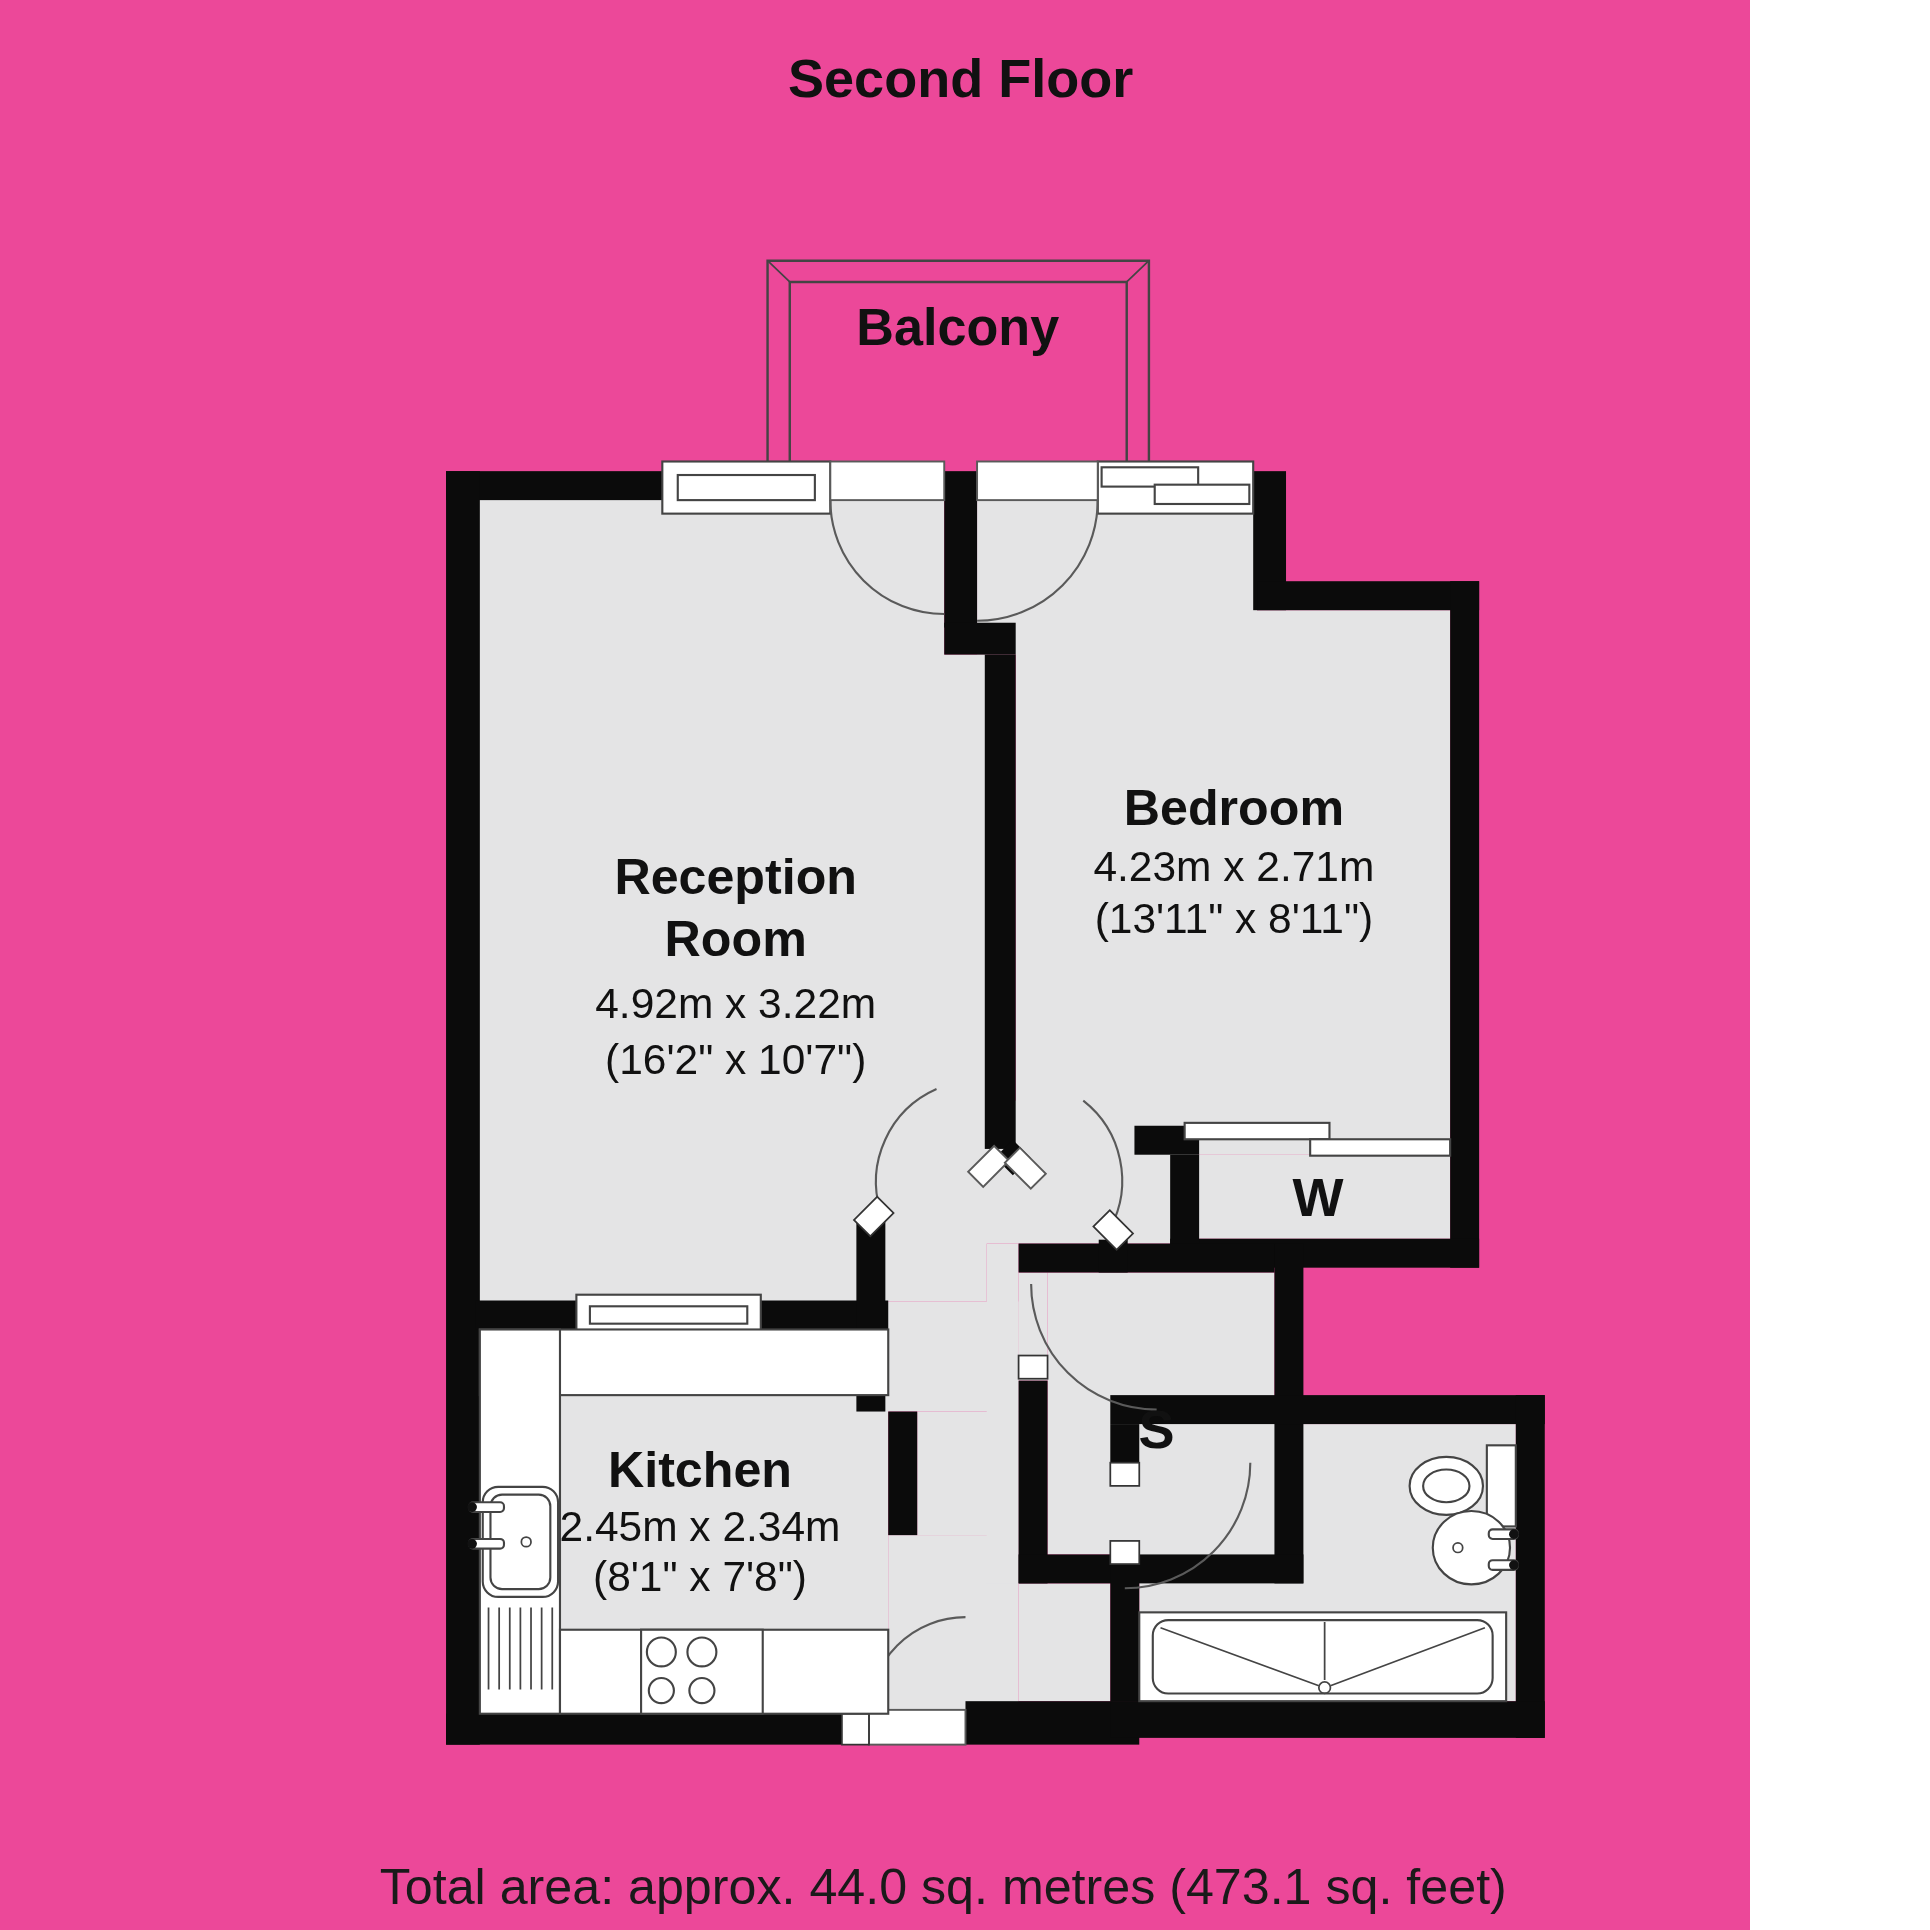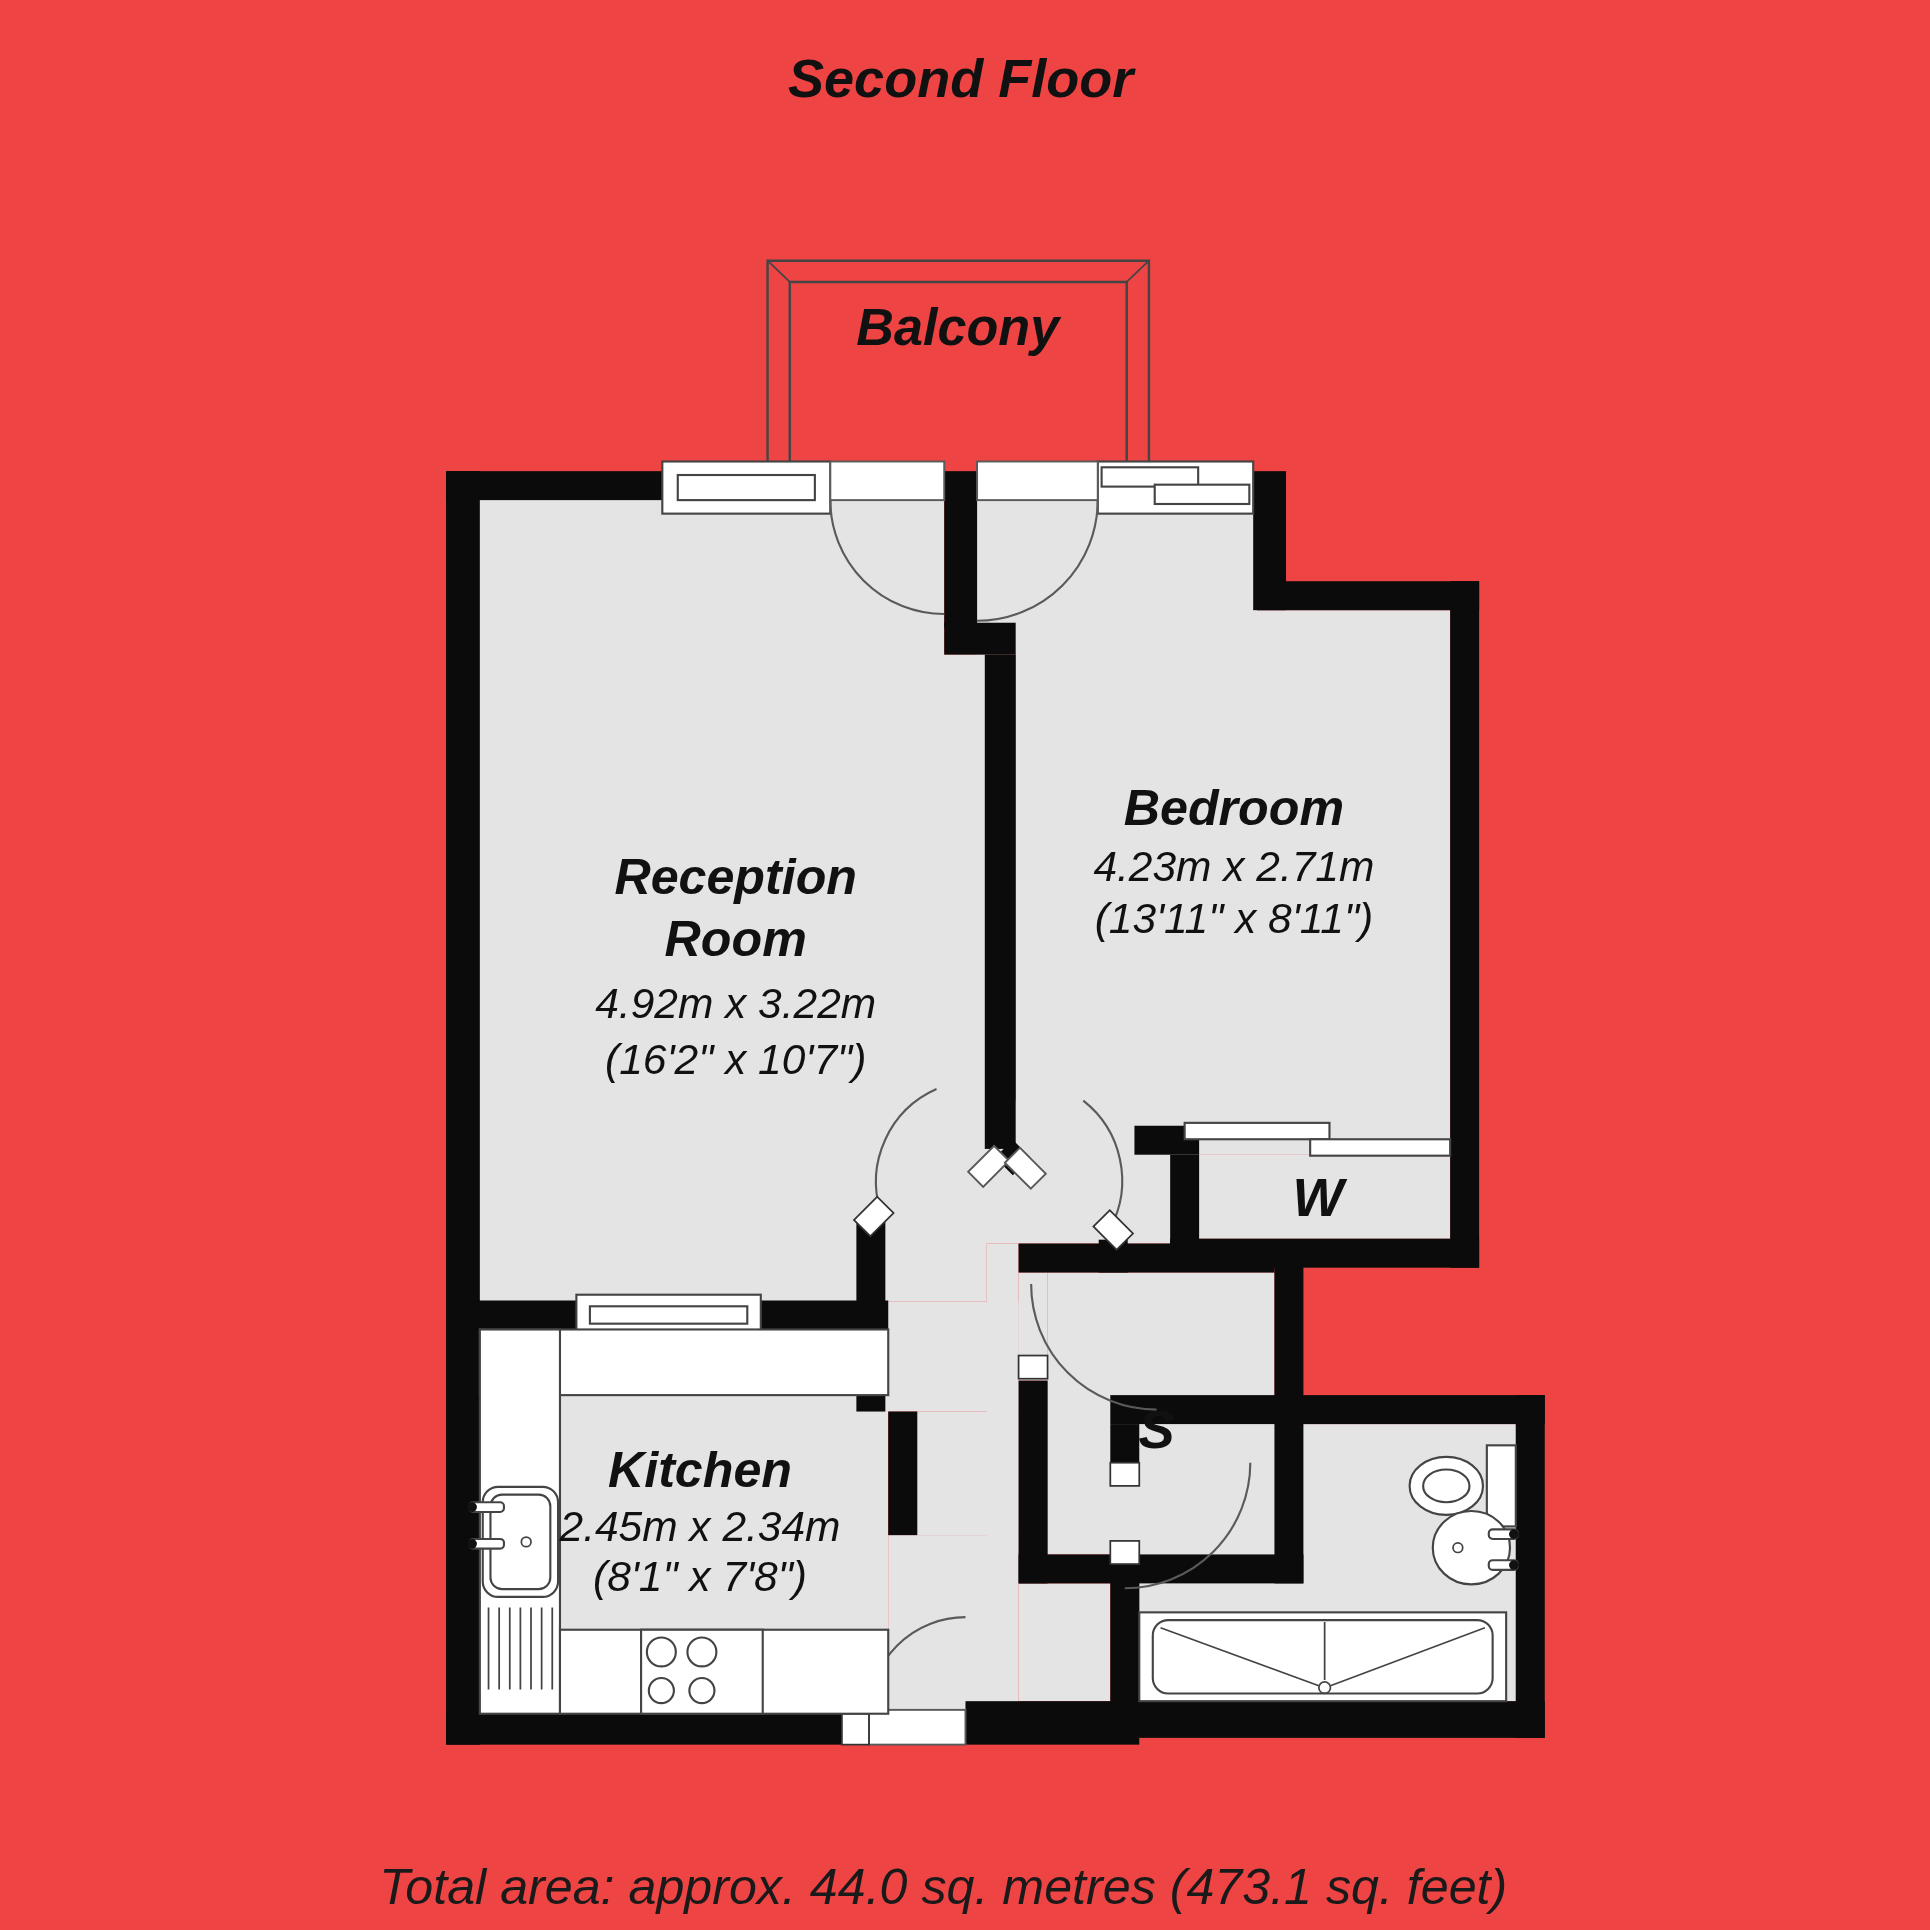--- a/index.html
+++ b/index.html
@@ -1,16 +1,16 @@
 <!DOCTYPE html>
 <html style="--wall: #0b0b0b; --floor: #e4e4e5; --line: #444444;"><head>
 <meta charset="utf-8">
 <style>
   html,body{margin:0;padding:0;background:#fff;}
-  .page{width:1930px;height:1930px;background:#ef4444;position:relative;font-family:"Liberation Sans",sans-serif;font-style:italic;}
+  .page{width:1750px;height:1930px;background:#ec4899;position:relative;font-family:"Liberation Sans",sans-serif;}
   svg{display:block;}
   .wall{fill:var(--wall,#0b0b0b);stroke:none;}
   .floor{fill:var(--floor,#e4e4e5);stroke:none;}
   .thin{fill:none;stroke:var(--line,#444);stroke-width:2.5;}
   .thin1{fill:none;stroke:var(--line,#444);stroke-width:1.8;}
   .fix{fill:#fff;stroke:var(--line,#444);stroke-width:2.2;}
   .cap{fill:#fff;stroke:#333;stroke-width:1.8;}
   .arc{fill:none;stroke:#5a5a5a;stroke-width:2.2;}
   .leaf{fill:#fff;stroke:#5a5a5a;stroke-width:2;}
   .dot{fill:#111;stroke:none;}

